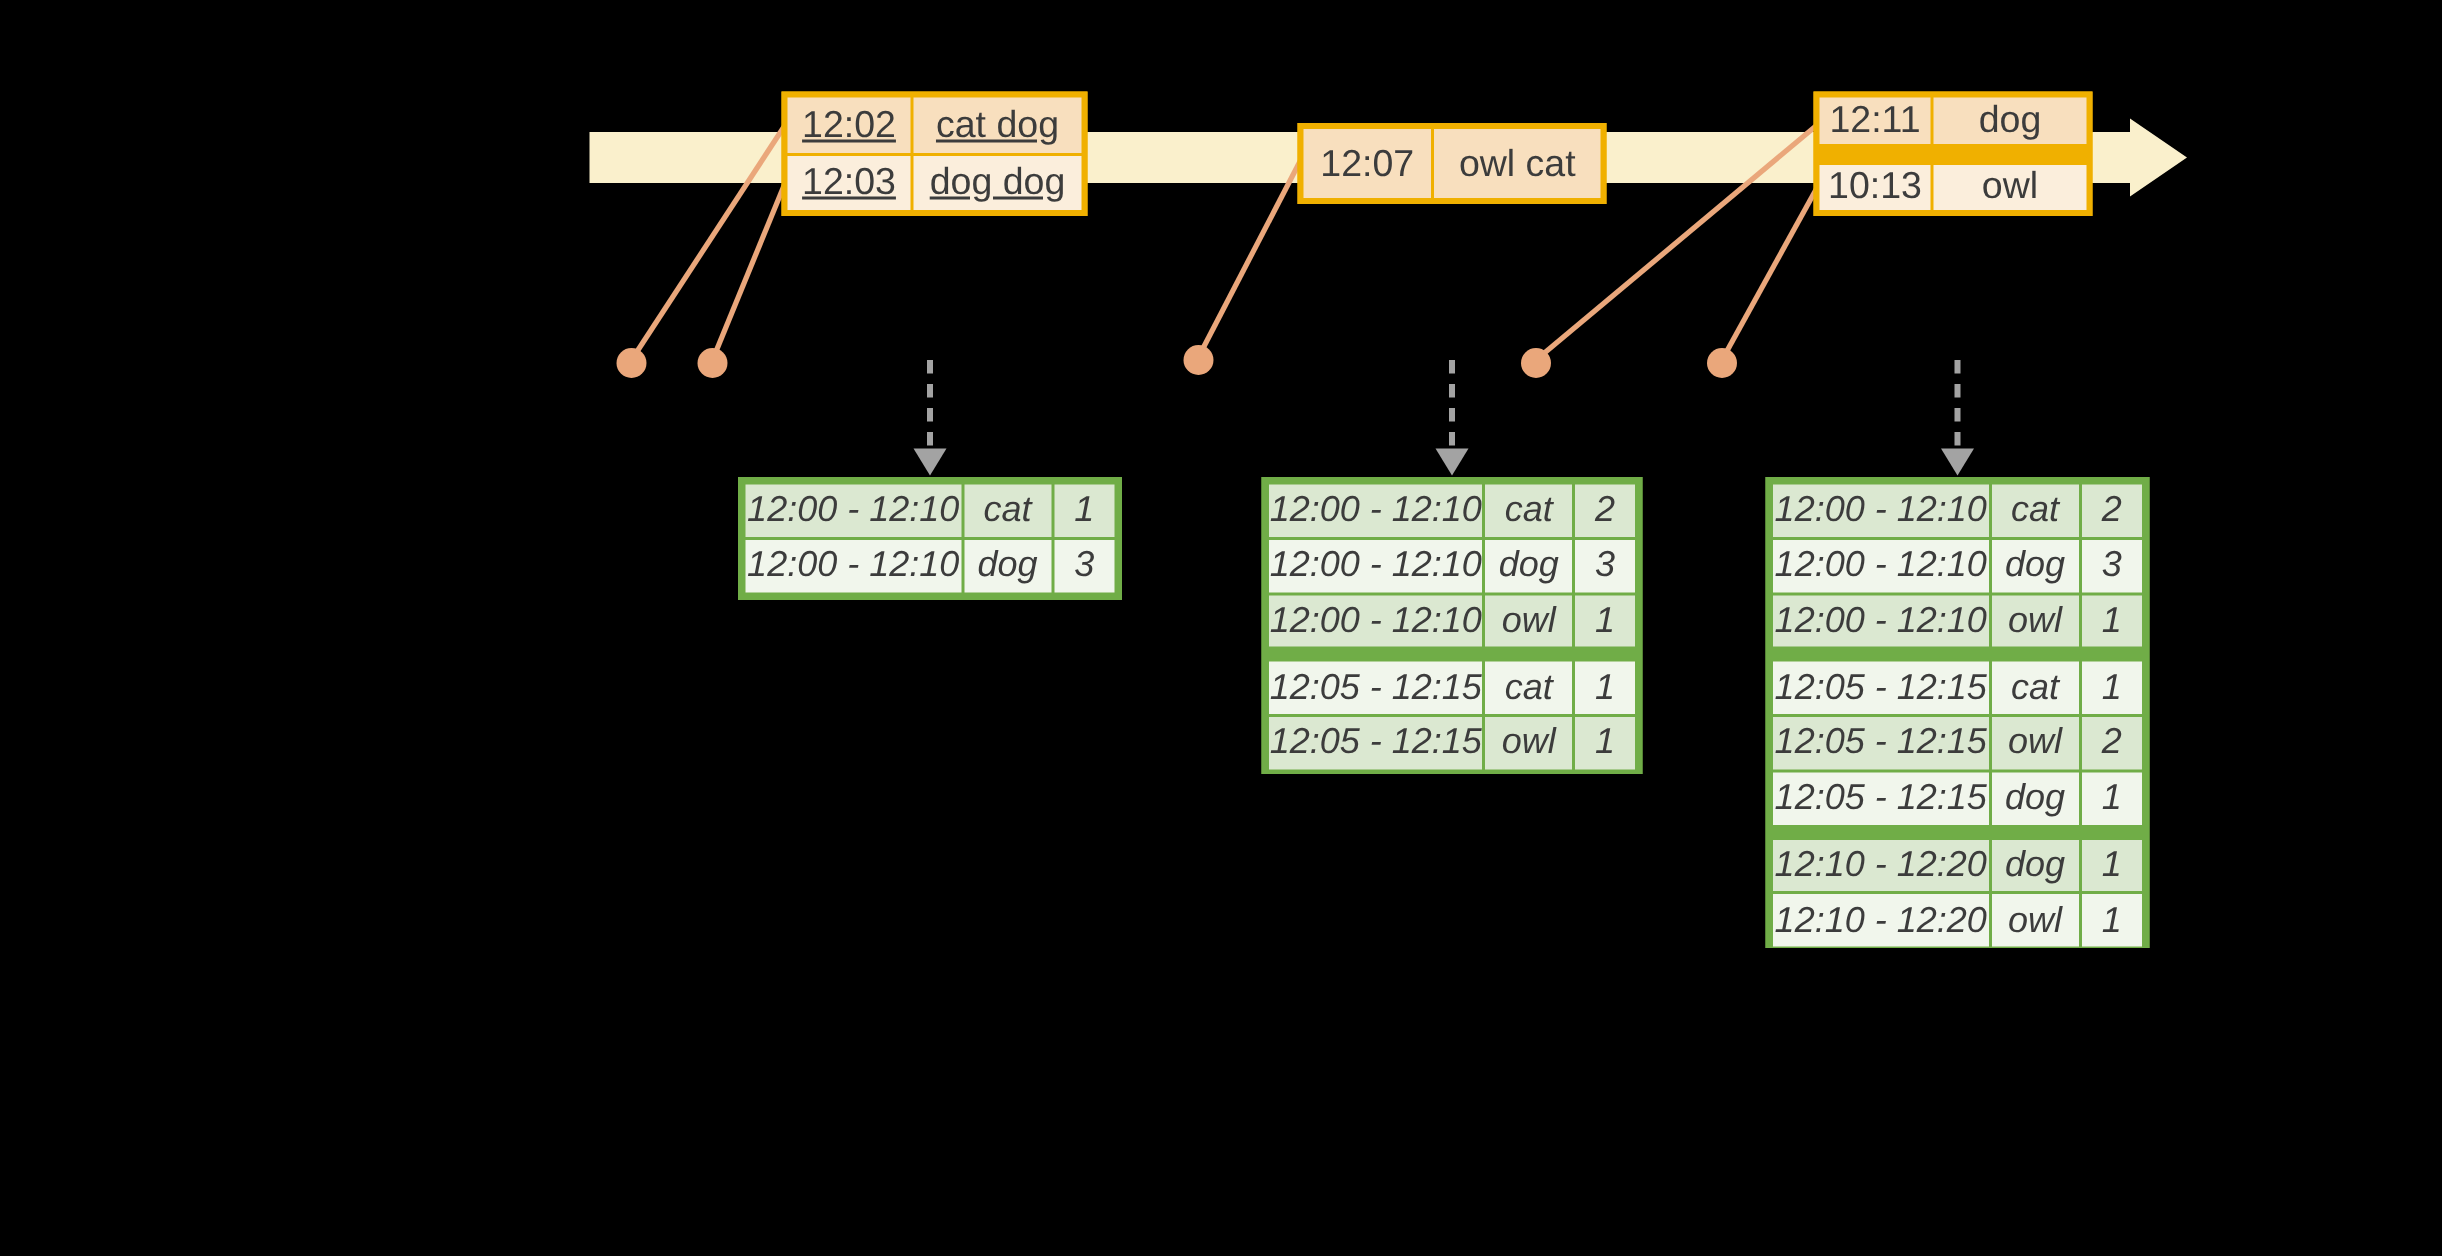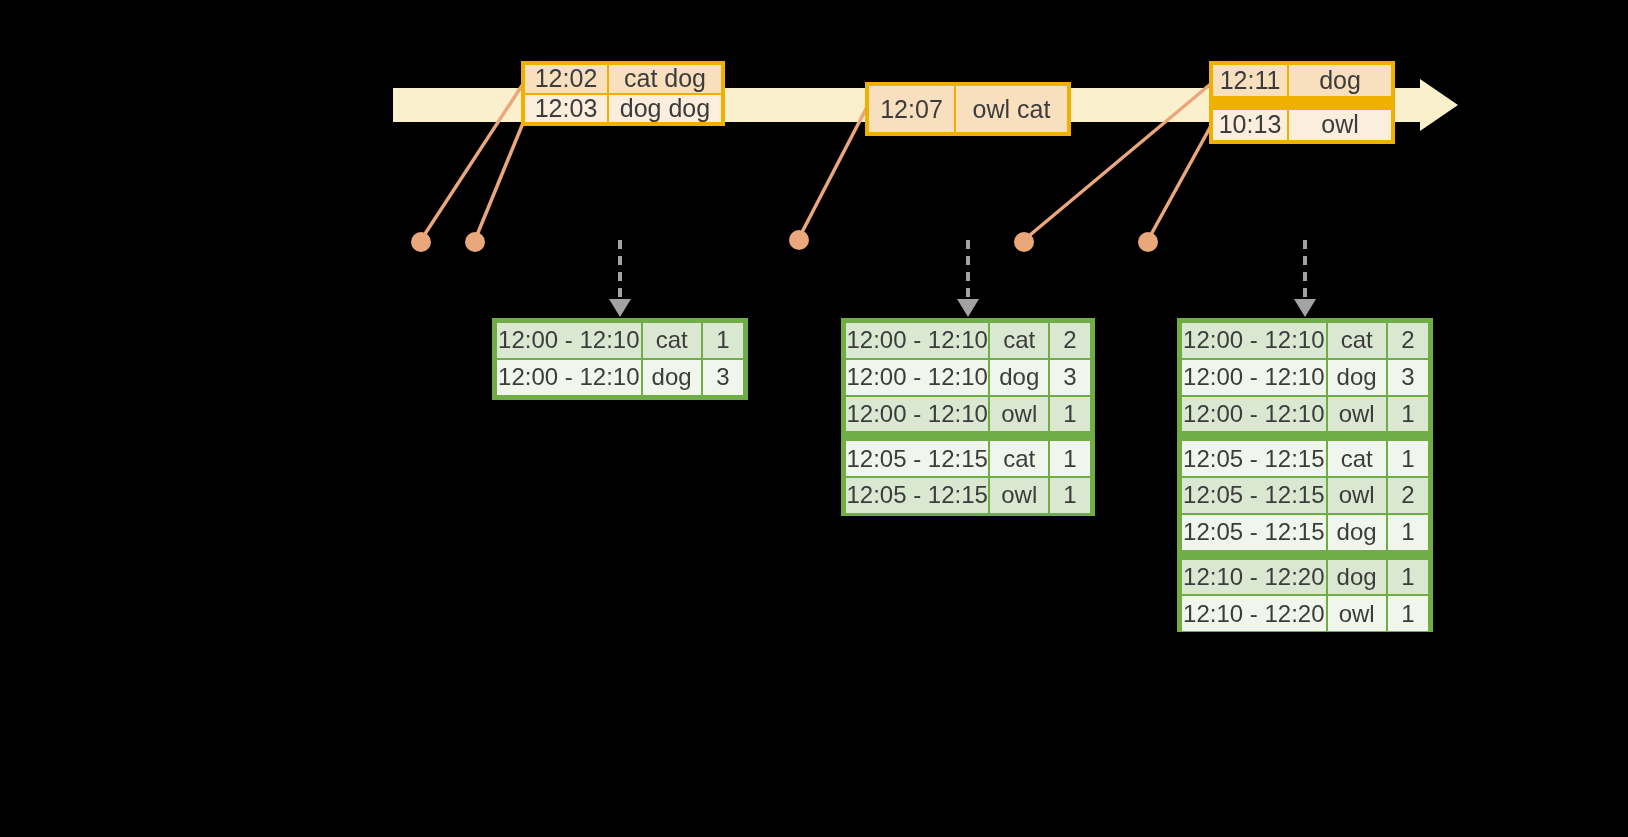--- a/index.html
+++ b/index.html
@@ -45,21 +45,21 @@
     position:absolute;z-index:2;box-sizing:border-box;
     border:5px solid var(--c-result-border);
     background:var(--c-result-border);
     display:flex;flex-direction:column;row-gap:2px;
   }
   .r-row{flex:none;height:34.75px;display:grid;
     grid-template-columns:146fr 59fr 41fr;column-gap:2px;}
   .r-row.dark .r-cell{background:var(--c-result-row-dark);}
   .r-row.light .r-cell{background:var(--c-result-row-light);}
   .r-cell{display:flex;align-items:center;justify-content:center;
-    font-size:24px;line-height:1;color:var(--c-text);}
+    font-size:24px;line-height:1;color:var(--c-text);font-style:italic;}
   .r-sep{flex:none;height:6px;background:var(--c-result-border);}
 </style>
 </head>
 <body>
 
 <div id="canvas">
 
   <svg id="overlay" width="1628" height="837" viewBox="0 0 1628 837">
 
     <polygon class="timeline-arrow" points="393,88 1420,88 1420,79 1458,105 1420,131 1420,122 393,122"></polygon>
@@ -77,21 +77,21 @@
     <circle class="dot" cx="1148" cy="242" r="10"></circle>
 
     <line class="trigger-line" x1="620" y1="240" x2="620" y2="300"></line>
     <polygon class="trigger-head" points="609,299 631,299 620,317"></polygon>
     <line class="trigger-line" x1="968" y1="240" x2="968" y2="300"></line>
     <polygon class="trigger-head" points="957,299 979,299 968,317"></polygon>
     <line class="trigger-line" x1="1305" y1="240" x2="1305" y2="300"></line>
     <polygon class="trigger-head" points="1294,299 1316,299 1305,317"></polygon>
   </svg>
 
-  <div class="event-table" style="left:521px;top:61px;width:204px;height:65px;--tc:82px;">
+  <div class="event-table" style="left:521px;top:61px;width:204px;height:83px;text-decoration:underline;--tc:82px;">
       <div class="e-row dark">
         <div class="e-cell">12:02</div>
         <div class="e-cell">cat dog</div>
       </div>
       <div class="e-row light">
         <div class="e-cell">12:03</div>
         <div class="e-cell">dog dog</div>
       </div>
     </div>
   <div class="event-table" style="left:865px;top:82px;width:206px;height:54px;--tc:85px;">

